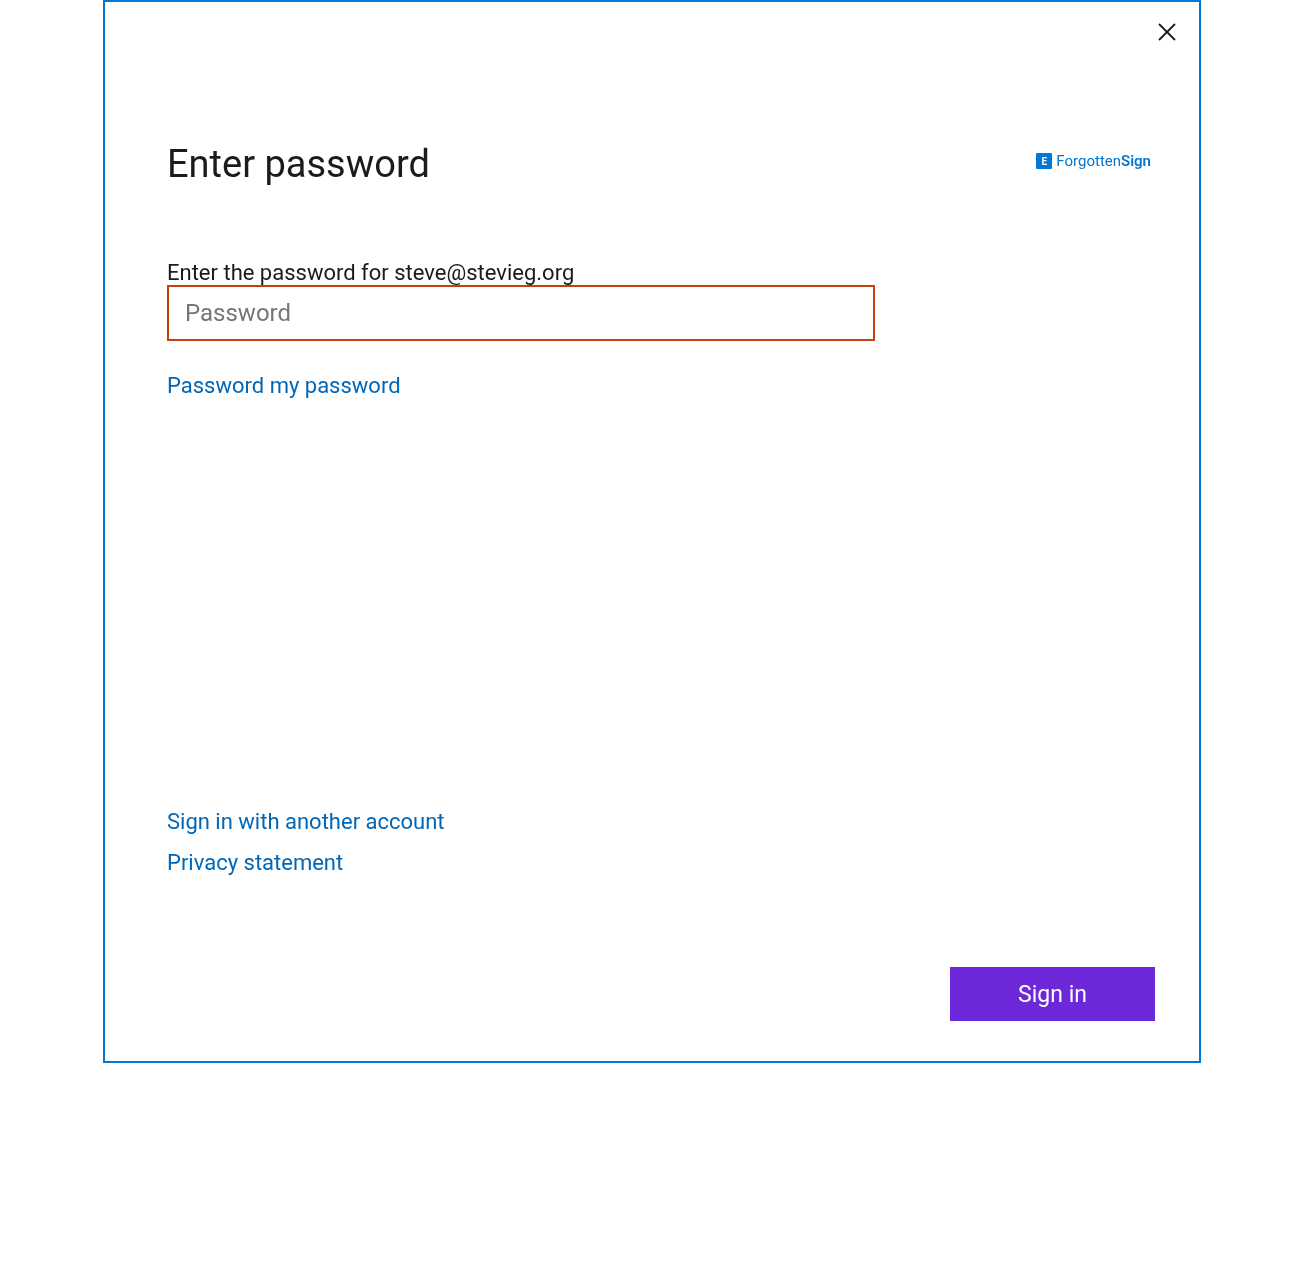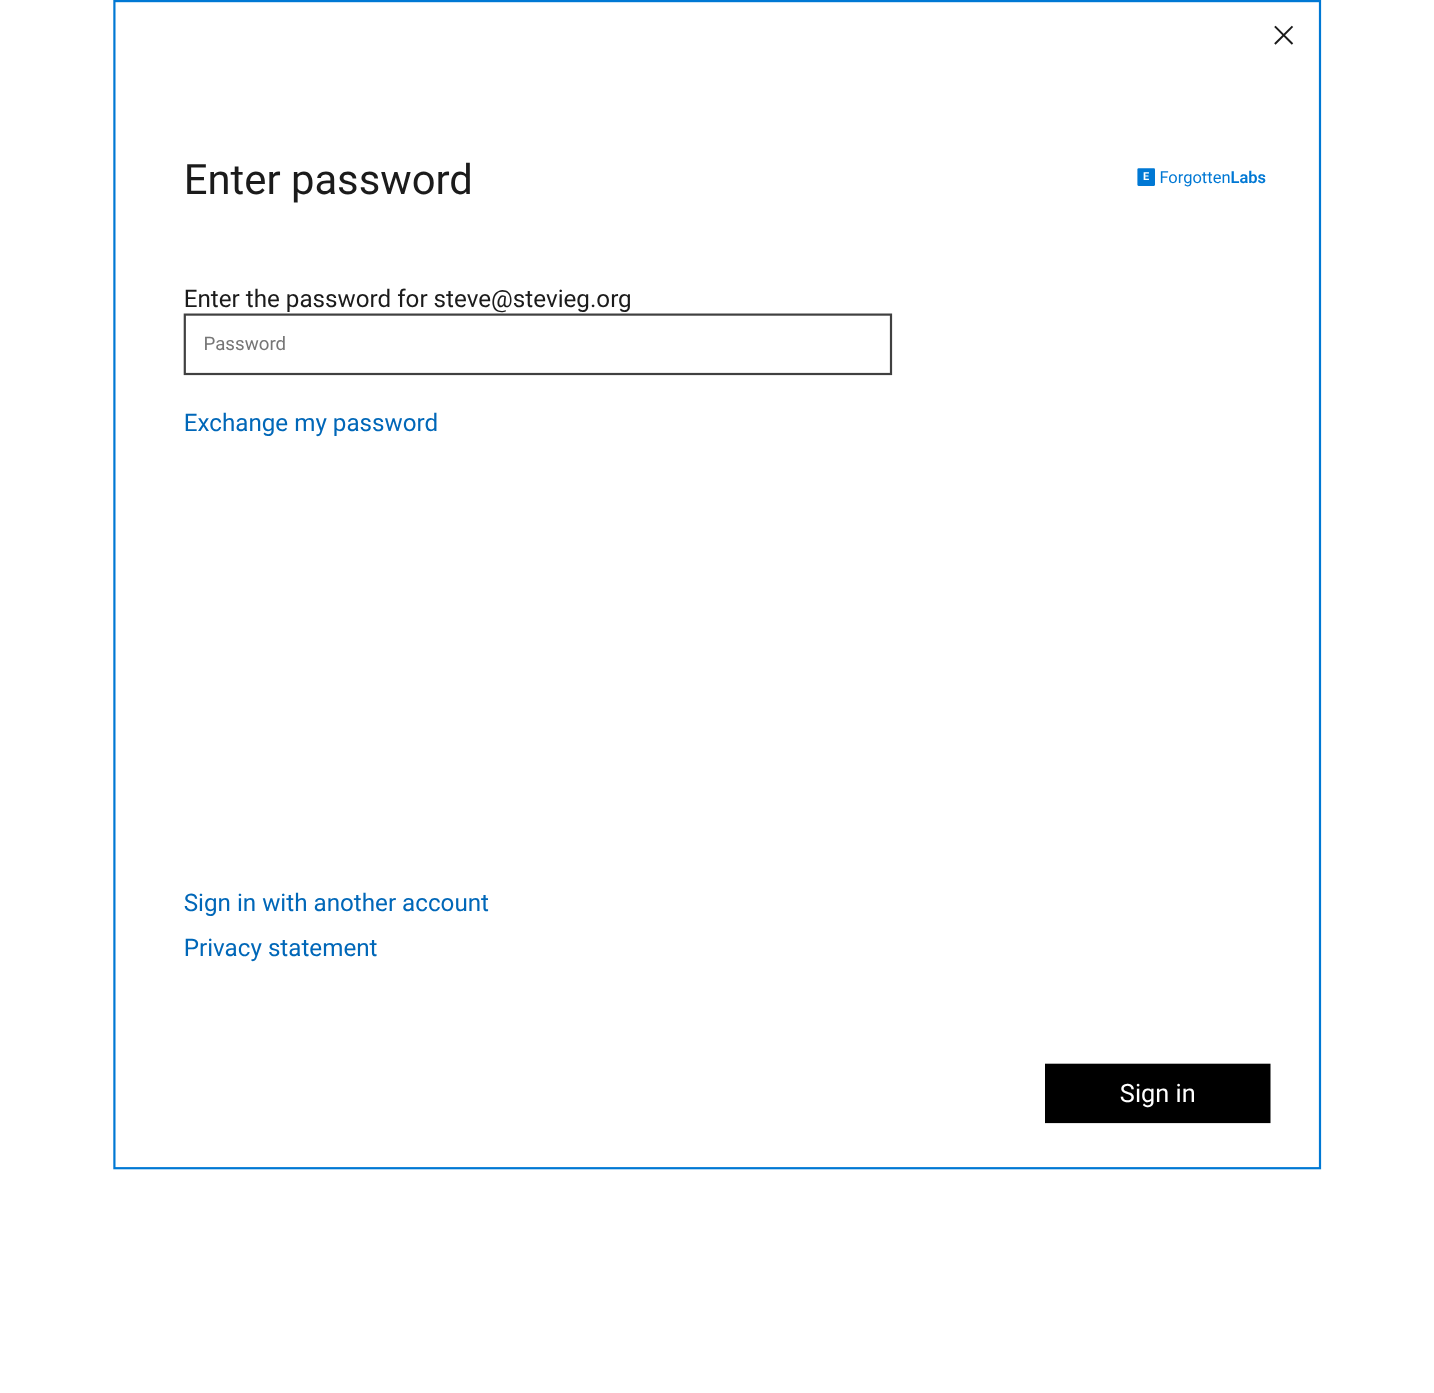--- a/index.html
+++ b/index.html
@@ -75,24 +75,24 @@
       font-weight: 400;
       color: #1b1b1b;
       margin-bottom: 74px;
     }
     .subtitle {
       font-size: 22px;
       color: #1b1b1b;
       font-weight: 400;
     }
     .password-input {
-      width: 644px;
+      width: 708px;
       height: 56px;
-      border: 2px solid #404040;
-      font-size: 17px;
+      border: 2px solid #c2410c;
+      font-size: 24px;
       padding: 0 16px;
       color: #1b1b1b;
       outline: none;
       font-family: inherit;
       margin-bottom: 32px;
     }
     .password-input::placeholder {
       color: #767676;
     }
     .link {
@@ -108,21 +108,21 @@
       position: absolute;
       left: 62px;
       bottom: 170px;
     }
     .signin-btn {
       position: absolute;
       right: 44px;
       bottom: 40px;
       width: 205px;
       height: 54px;
-      background: #000000;
+      background: #6d28d9;
       color: #fff;
       border: none;
       font-size: 23px;
       font-family: inherit;
       cursor: pointer;
     }
   </style>
 </head>
 <body>
 
@@ -130,29 +130,29 @@
   <div class="close-btn">
     <svg viewBox="0 0 20 20" stroke="#1b1b1b" stroke-width="1.8" fill="none">
       <line x1="2" y1="2" x2="18" y2="18"></line>
       <line x1="18" y1="2" x2="2" y2="18"></line>
     </svg>
   </div>
 
   <div class="brand">
     <span class="brand-icon">E</span>
     <span>
-      <span class="brand-text1">Forgotten</span><span class="brand-text2">Labs</span>
+      <span class="brand-text1">Forgotten</span><span class="brand-text2">Sign</span>
     </span>
   </div>
 
   <div class="content">
     <h1 class="title">Enter password</h1>
     <p class="subtitle">Enter the password for steve@stevieg.org</p>
     <input type="password" class="password-input" placeholder="Password" style="">
-    <a class="link">Exchange my password</a>
+    <a class="link">Password my password</a>
 
     <div class="bottom-links">
       <a class="link">Sign in with another account</a>
       <a class="link">Privacy statement</a>
     </div>
 
     <button class="signin-btn">Sign in</button>
   </div>
 </div>
 

